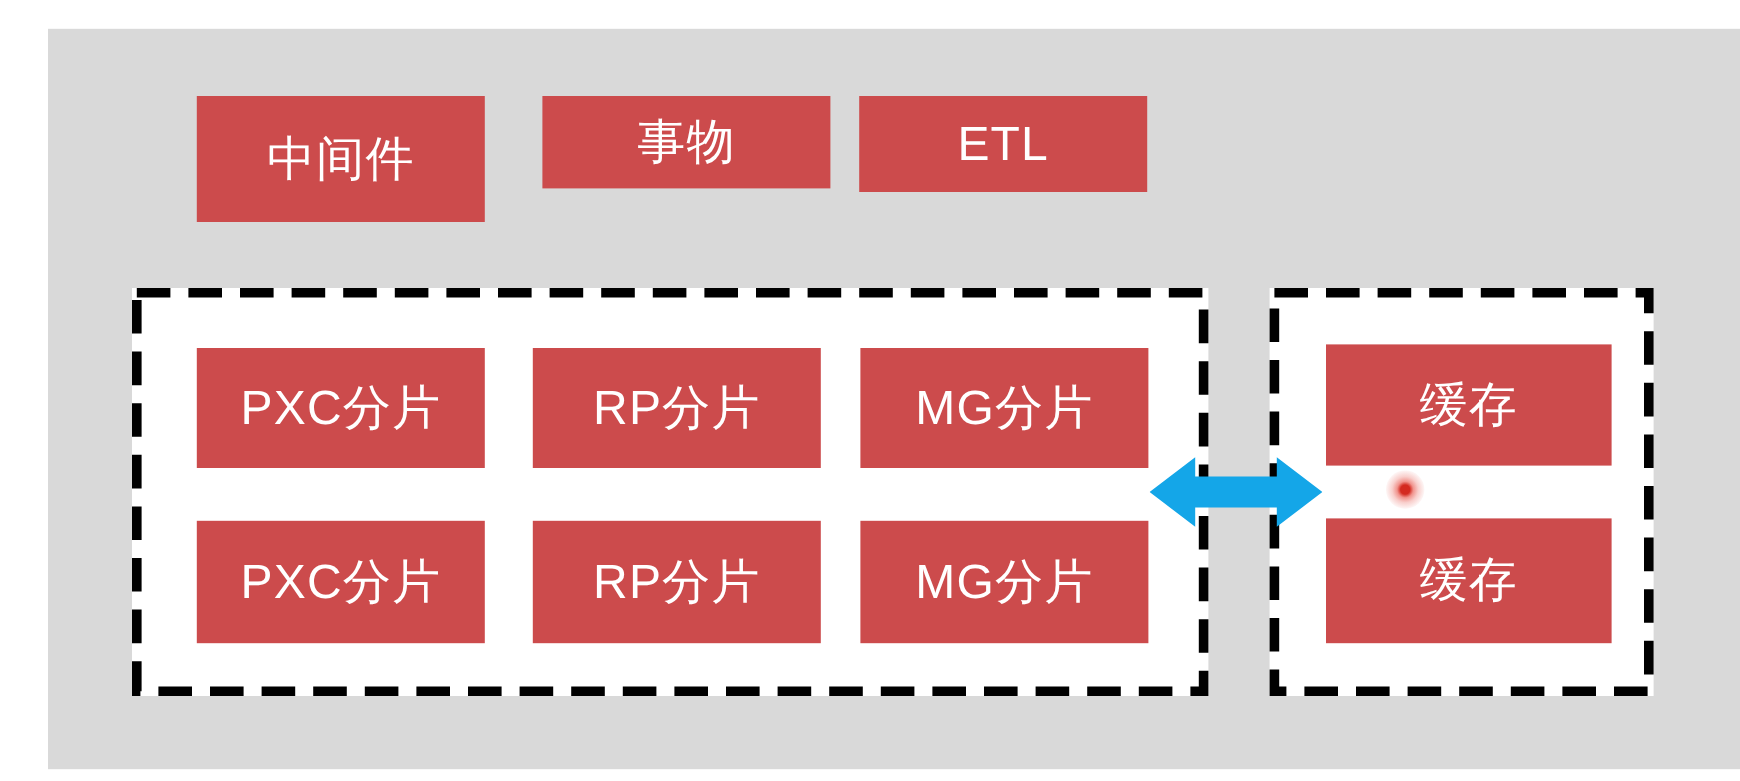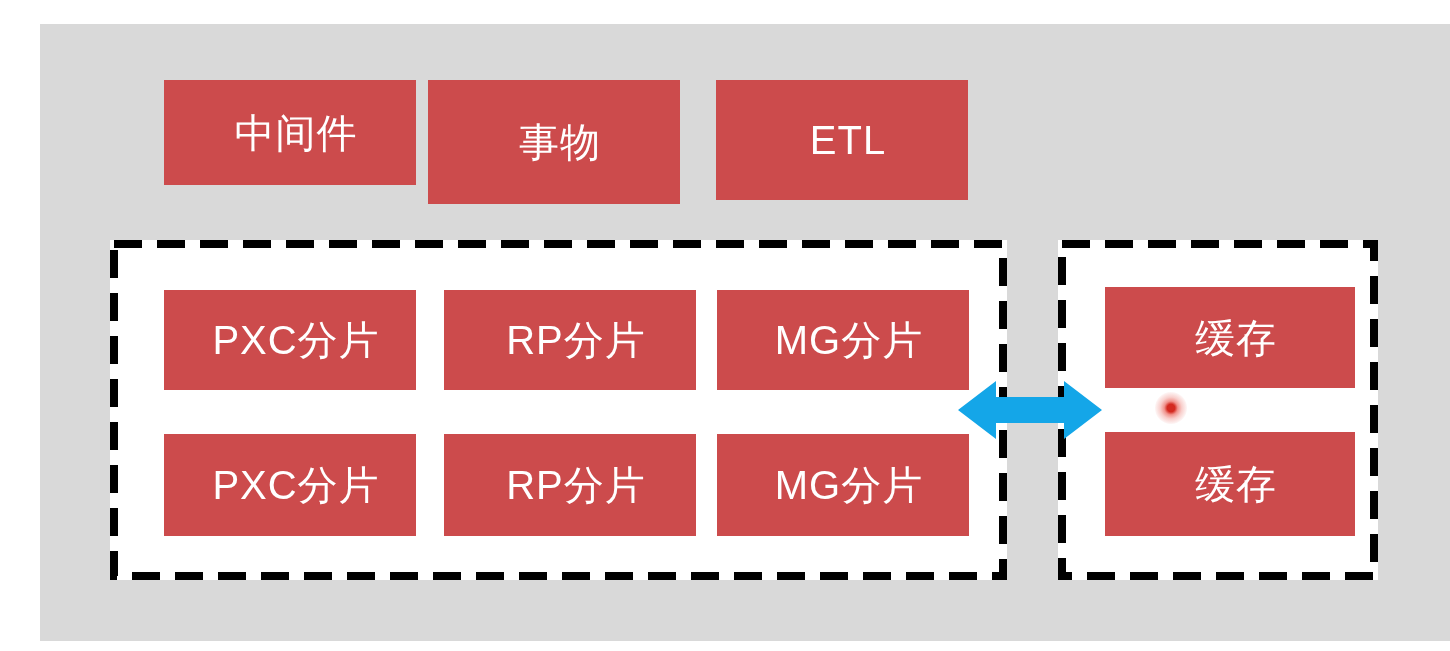--- a/index.html
+++ b/index.html
@@ -8,29 +8,29 @@
 
   #canvas{position:absolute;left:0;top:0;width:1450px;height:651px;background:#ffffff;}
 
   
   .gray-panel{position:absolute;left:40px;top:24px;width:1410px;height:617px;background:#d9d9d9;}
 
   
   .rbox{position:absolute;background:#cc4b4c;color:#ffffff;display:flex;
         align-items:center;justify-content:center;
         font-size:40px;line-height:1;letter-spacing:1px;
-        font-weight:400;white-space:nowrap;padding-left:12px;}
+        font-weight:400;white-space:nowrap;}
 
   
   .dgroup{position:absolute;background:#ffffff;box-sizing:border-box;}
 
   
   #box-middleware{left:164px;top:80px;width:240px;height:105px;}
-  #box-transaction{left:428px;top:80px;width:240px;height:124px;}
-  #box-etl{left:716px;top:80px;width:240px;height:120px;}
+  #box-transaction{left:452px;top:80px;width:240px;height:77px;}
+  #box-etl{left:716px;top:80px;width:240px;height:80px;}
 
   
   #group-sharding{left:110px;top:240px;width:897px;height:340px;text-align:center;}
   
   #group-cache{left:1058px;top:240px;width:320px;height:340px;}
 
   
   #box-pxc-1{left:54px;top:50px;width:240px;height:100px;}
   #box-rp-1{left:334px;top:50px;width:240px;height:100px;}
   #box-mg-1{left:607px;top:50px;width:240px;height:100px;}

